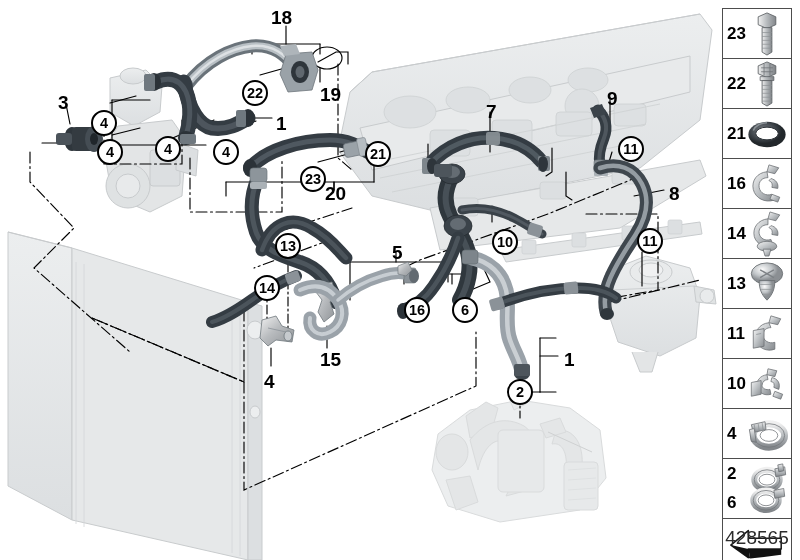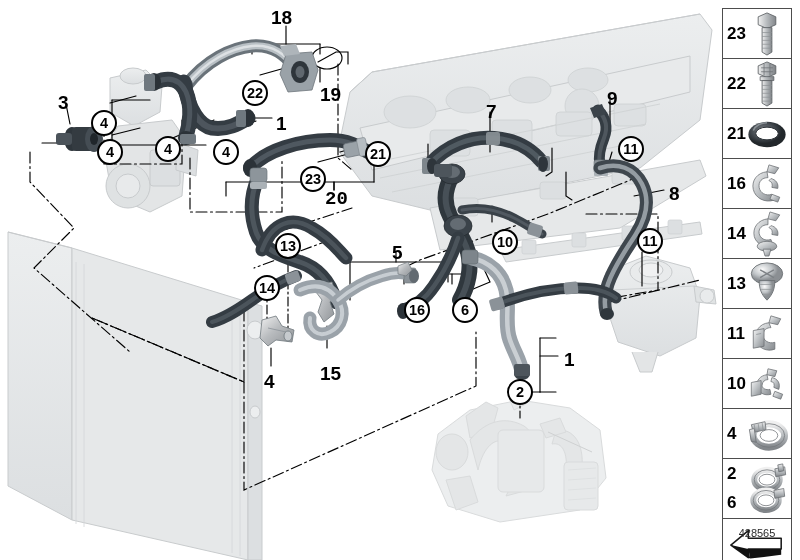--- a/index.html
+++ b/index.html
@@ -43,21 +43,21 @@
   .lnum{
     font-size:17px;font-weight:bold;color:#000;
     font-family:"Liberation Sans",sans-serif;
     padding-left:4px;line-height:1.05;z-index:2;
   }
   .lnum.stack{display:flex;flex-direction:column;gap:11px;}
   .lart{position:absolute;right:2px;top:0;bottom:0;width:44px;}
   .lart svg{width:100%;height:100%;display:block;}
   #partno{
     position:absolute;left:722px;top:527px;width:70px;
-    text-align:center;font-size:11px;color:#2b2b2b;
+    text-align:center;font-size:19px;color:#2b2b2b;
     font-family:"Liberation Sans",sans-serif;z-index:30;
   }
 </style>
 </head>
 <body>
 
 <div id="diagram-root">
 
   <svg class="layer" viewBox="0 0 800 560">
     <defs>
@@ -479,26 +479,26 @@
       <div class="callout" style="left: 618px; top: 136px;">11</div>
       <div class="callout" style="left: 637px; top: 228px;">11</div>
       <div class="callout" style="left: 507px; top: 379px;">2</div>
     </div>
 
   <div id="plabels">
       <div class="plabel" style="left: 58px; top: 93px;">3</div>
       <div class="plabel" style="left: 271px; top: 8px;">18</div>
       <div class="plabel" style="left: 320px; top: 85px;">19</div>
       <div class="plabel" style="left: 276px; top: 114px;">1</div>
-      <div class="plabel" style="left: 325px; top: 190px; font-family: Liberation Mono, monospace;">20</div>
+      <div class="plabel" style="left: 325px; top: 184px;">20</div>
       <div class="plabel" style="left: 486px; top: 102px;">7</div>
       <div class="plabel" style="left: 607px; top: 89px;">9</div>
       <div class="plabel" style="left: 669px; top: 184px;">8</div>
       <div class="plabel" style="left: 392px; top: 243px;">5</div>
-      <div class="plabel" style="left: 320px; top: 364px;">15</div>
+      <div class="plabel" style="left: 320px; top: 350px;">15</div>
       <div class="plabel" style="left: 264px; top: 372px;">4</div>
       <div class="plabel" style="left: 564px; top: 350px;">1</div>
     </div>
 
   <div id="legend">
       <div class="lcell">
         <div class="lnum">23</div>
         <div class="lart">
           <svg viewBox="0 0 44 50">
             <defs>

